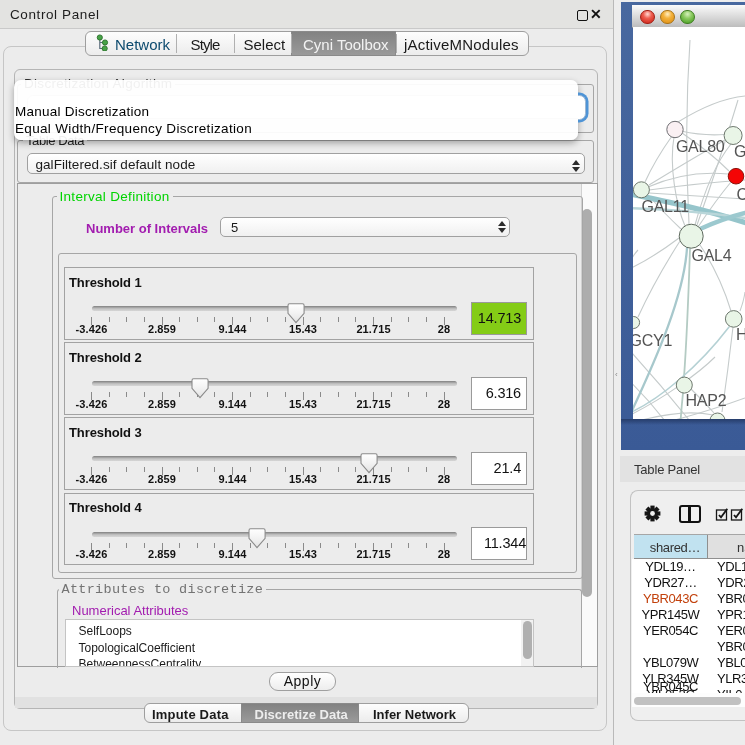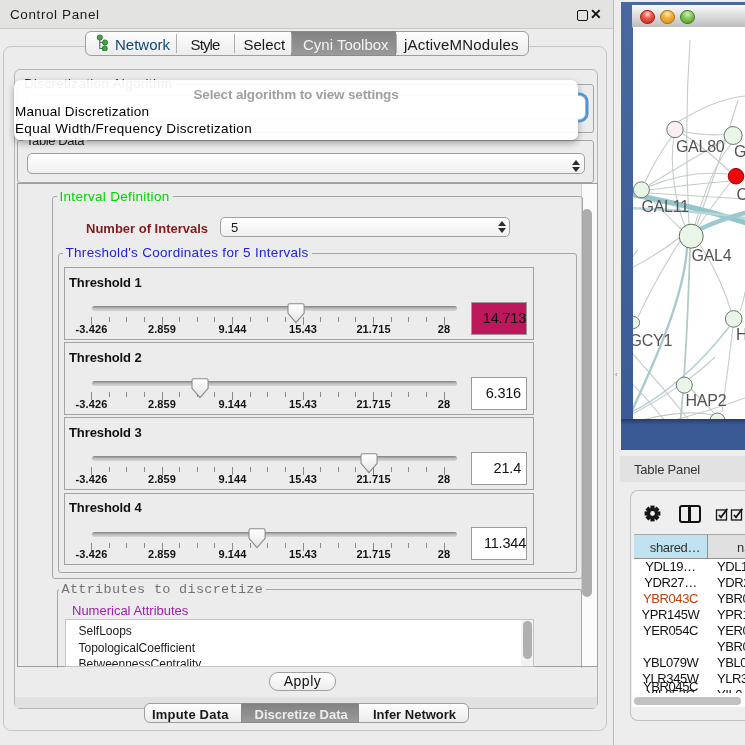--- a/index.html
+++ b/index.html
@@ -32,34 +32,34 @@
 <div class="abs" style="left:190.5px;top:36px;font-size:15px;letter-spacing:-0.85px;color:#1a1a1a;">Style</div>
 <div class="abs" style="left:243.5px;top:36px;font-size:15px;color:#1a1a1a;">Select</div>
 <div class="abs" style="left:303px;top:36px;font-size:15px;color:#f2f2f2;">Cyni Toolbox</div>
 <div class="abs" style="left:404px;top:36px;font-size:15px;letter-spacing:0.2px;color:#1a1a1a;">jActiveMNodules</div>
 <div class="grp" style="left:17px;top:84px;width:575px;height:47px;"></div>
 <div class="gtitle" style="left:21px;top:77px;color:#333;">Discretization Algorithm</div>
 <div class="abs" style="left:27px;top:95px;width:558px;height:24px;border-radius:6px;background:#fdfdfd;border:1px solid #c9c9c9;box-sizing:border-box;"></div>
 <div class="grp" style="left:17px;top:140px;width:575px;height:41px;"></div>
 <div class="gtitle" style="left:23px;top:134px;font-size:13px;letter-spacing:-0.4px;color:#222;">Table Data</div>
 <div class="abs" style="left:27px;top:153px;width:558px;height:21px;border-radius:5px;background:linear-gradient(#ffffff,#f0f0f0);border:1px solid #a0a0a0;box-sizing:border-box;"></div>
+<div class="abs" style="left:35.5px;top:157px;font-size:13.5px;letter-spacing:0.05px;color:#1a1a1a;">galFiltered.sif default node</div>
 <div class="abs" style="left:571.5px;top:159.5px;width:0;height:0;border-left:4px solid transparent;border-right:4px solid transparent;border-bottom:5.2px solid #2c2c2c;"></div>
 <div class="abs" style="left:571.5px;top:166.8px;width:0;height:0;border-left:4px solid transparent;border-right:4px solid transparent;border-top:5.2px solid #2c2c2c;"></div>
 <div class="abs" style="left:17px;top:183px;width:581px;height:484px;background:#ececec;border:1px solid #9e9e9e;box-sizing:border-box;"></div>
 <div class="abs" style="left:581px;top:184px;width:16px;height:482px;background:#fafafa;border-left:1px solid #d0d0d0;box-sizing:border-box;"></div>
 <div class="abs" style="left:582px;top:209px;width:9.5px;height:388px;background:#adadad;border-radius:5px;"></div>
 <div class="grp" style="left:52px;top:196px;width:529px;height:381px;"></div>
 <div class="gtitle" style="left:56.5px;top:190px;color:#00d400;">Interval Definition</div>
-<div class="abs" style="left:86px;top:220.5px;font-size:13px;font-weight:bold;color:#7f1d1d;">Number of Intervals</div>
+<div class="abs" style="left:86px;top:220.5px;font-size:13px;font-weight:bold;color:#a21caf;">Number of Intervals</div>
 <div class="abs" style="left:220px;top:217px;width:290px;height:20px;border-radius:5px;background:linear-gradient(#ffffff,#f0f0f0);border:1px solid #a0a0a0;box-sizing:border-box;"></div>
 <div class="abs" style="left:231px;top:220px;font-size:13px;color:#1a1a1a;">5</div>
 <div class="abs" style="left:497.5px;top:220.7px;width:0;height:0;border-left:4px solid transparent;border-right:4px solid transparent;border-bottom:5.2px solid #2c2c2c;"></div>
 <div class="abs" style="left:497.5px;top:228px;width:0;height:0;border-left:4px solid transparent;border-right:4px solid transparent;border-top:5.2px solid #2c2c2c;"></div>
 <div class="grp" style="left:58px;top:253px;width:517px;height:318px;"></div>
-<div class="gtitle" style="left:62.5px;top:246px;color:#2222dd;">Threshold's Coordinates for 5 Intervals</div>
 <div class="abs" style="left:63.5px;top:267.0px;width:470px;height:72.5px;border:1px solid #a2a2a2;box-sizing:border-box;">
 <div class="abs" style="left:4.5px;top:6.5px;font-size:13px;font-weight:bold;letter-spacing:-0.1px;color:#111;">Threshold 1</div>
 <div class="abs" style="left:27px;top:38px;width:365px;height:5px;border-radius:2.5px;background:linear-gradient(#808080,#c2c2c2 55%,#d6d6d6);"></div>
 <div class="abs" style="left:26.5px;top:49px;width:354px;height:5px;background:repeating-linear-gradient(to right,#8a8a8a 0 1px,transparent 1px 17.625px);"></div>
 <div class="abs" style="left:26.5px;top:49px;width:354px;height:8px;background:repeating-linear-gradient(to right,#8a8a8a 0 1px,transparent 1px 70.5px);"></div>
 <div class="abs" style="left:-3.0px;top:54.5px;width:60px;text-align:center;font-size:11px;font-weight:bold;letter-spacing:0.1px;color:#111;">-3.426</div>
 <div class="abs" style="left:67.5px;top:54.5px;width:60px;text-align:center;font-size:11px;font-weight:bold;letter-spacing:0.1px;color:#111;">2.859</div>
 <div class="abs" style="left:138.0px;top:54.5px;width:60px;text-align:center;font-size:11px;font-weight:bold;letter-spacing:0.1px;color:#111;">9.144</div>
 <div class="abs" style="left:208.5px;top:54.5px;width:60px;text-align:center;font-size:11px;font-weight:bold;letter-spacing:0.1px;color:#111;">15.43</div>
 <div class="abs" style="left:279.0px;top:54.5px;width:60px;text-align:center;font-size:11px;font-weight:bold;letter-spacing:0.1px;color:#111;">21.715</div>
@@ -67,21 +67,21 @@
 <div class="abs" style="left:222.5px;top:33.5px;width:18px;height:22px;"><svg width="18" height="22" viewBox="0 0 18 22">
           <path d="M2.5 1.8 h13 a1.6 1.6 0 0 1 1.6 1.6 v8 L9 20.6 L1 11.4 v-8 a1.6 1.6 0 0 1 1.5-1.6 z" fill="url(#tg)" stroke="#8a8a8a" stroke-width="1.1"></path>
           <defs>
             <linearGradient id="tg" x1="0" y1="0" x2="0" y2="1">
               <stop offset="0" stop-color="#ffffff"></stop>
               <stop offset="0.5" stop-color="#f2f2f2"></stop>
               <stop offset="1" stop-color="#e2e2e2"></stop>
             </linearGradient>
           </defs>
         </svg></div>
-<div class="abs" style="left:406.5px;top:33.5px;width:56px;height:33px;background:#be185d;border:1px solid #9a9a9a;box-sizing:border-box;font-size:14.5px;color:#111;text-align:right;line-height:31px;letter-spacing:-0.2px;">14.713</div>
+<div class="abs" style="left:406.5px;top:33.5px;width:56px;height:33px;background:#84cc16;border:1px solid #9a9a9a;box-sizing:border-box;font-size:14.5px;color:#111;text-align:right;line-height:31px;letter-spacing:-0.2px;padding-right:5px;">14.713</div>
 </div>
 <div class="abs" style="left:63.5px;top:342.2px;width:470px;height:72.5px;border:1px solid #a2a2a2;box-sizing:border-box;">
 <div class="abs" style="left:4.5px;top:6.5px;font-size:13px;font-weight:bold;letter-spacing:-0.1px;color:#111;">Threshold 2</div>
 <div class="abs" style="left:27px;top:38px;width:365px;height:5px;border-radius:2.5px;background:linear-gradient(#808080,#c2c2c2 55%,#d6d6d6);"></div>
 <div class="abs" style="left:26.5px;top:49px;width:354px;height:5px;background:repeating-linear-gradient(to right,#8a8a8a 0 1px,transparent 1px 17.625px);"></div>
 <div class="abs" style="left:26.5px;top:49px;width:354px;height:8px;background:repeating-linear-gradient(to right,#8a8a8a 0 1px,transparent 1px 70.5px);"></div>
 <div class="abs" style="left:-3.0px;top:54.5px;width:60px;text-align:center;font-size:11px;font-weight:bold;letter-spacing:0.1px;color:#111;">-3.426</div>
 <div class="abs" style="left:67.5px;top:54.5px;width:60px;text-align:center;font-size:11px;font-weight:bold;letter-spacing:0.1px;color:#111;">2.859</div>
 <div class="abs" style="left:138.0px;top:54.5px;width:60px;text-align:center;font-size:11px;font-weight:bold;letter-spacing:0.1px;color:#111;">9.144</div>
 <div class="abs" style="left:208.5px;top:54.5px;width:60px;text-align:center;font-size:11px;font-weight:bold;letter-spacing:0.1px;color:#111;">15.43</div>
@@ -155,21 +155,20 @@
 <div class="abs" style="left:521px;top:619.5px;width:12px;height:46px;background:#f2f2f2;"></div>
 <div class="abs" style="left:522.5px;top:621px;width:9px;height:38px;background:#b0b0b0;border-radius:5px;"></div>
 <div class="abs" style="left:269px;top:671.5px;width:67px;height:19px;background:linear-gradient(#ffffff,#ededed);border:1px solid #9f9f9f;border-radius:9px;box-sizing:border-box;text-align:center;font-size:14px;letter-spacing:0.5px;color:#111;line-height:17.5px;">Apply</div>
 <div class="abs" style="left:15px;top:697px;width:582px;height:11px;background:#e1e1e1;"></div>
 <div class="abs" style="left:143.5px;top:702.8px;width:325px;height:20.5px;background:linear-gradient(#fdfdfd,#ececec);border:1px solid #9e9e9e;border-radius:6px;box-sizing:border-box;"></div>
 <div class="abs" style="left:241px;top:702.8px;width:118px;height:20.5px;background:linear-gradient(#828282,#9a9a9a);border:1px solid #8a8a8a;box-sizing:border-box;"></div>
 <div class="abs" style="left:152px;top:706.5px;font-size:13px;font-weight:bold;letter-spacing:0.2px;color:#1a1a1a;">Impute Data</div>
 <div class="abs" style="left:254.5px;top:706.5px;font-size:13px;font-weight:bold;color:#ededed;">Discretize Data</div>
 <div class="abs" style="left:373px;top:706.5px;font-size:13px;font-weight:bold;color:#1a1a1a;">Infer Network</div>
 <div class="abs" style="left:14px;top:80px;width:564px;height:60px;background:rgba(255,255,255,0.93);border-radius:7px;box-shadow:0 3px 7px rgba(0,0,0,0.33);"></div>
-<div class="abs" style="left:14px;top:86.5px;width:564px;text-align:center;font-size:13.5px;letter-spacing:-0.15px;font-weight:bold;color:#a0a0a0;">Select algorithm to view settings</div>
 <div class="abs" style="left:15px;top:103.5px;font-size:13.5px;letter-spacing:0.25px;font-weight:normal;color:#000;">Manual Discretization</div>
 <div class="abs" style="left:15px;top:120.5px;font-size:13.5px;letter-spacing:0.33px;color:#000;">Equal Width/Frequency Discretization</div>
 <div class="abs" style="left:578px;top:92px;width:11px;height:31px;overflow:hidden;">
       <div style="position:absolute;left:-33.5px;top:3px;width:41px;height:25px;border-radius:6.5px;background:#fff;box-shadow:0 0 0 2.5px #4f94d6;border:1px solid #9db8d4;box-sizing:border-box;"></div>
     </div>
 </div>
 <div class="abs" style="left:615px;top:370px;width:6px;height:9px;font-size:8px;color:#8a8a8a;">‹</div>
 <div class="abs" style="left:621px;top:2px;width:124px;height:448px;background:linear-gradient(#48689f,#3a5a96);"></div>
 <div class="abs" style="left:621px;top:419px;width:124px;height:6px;background:linear-gradient(rgba(20,35,70,0.55),rgba(20,35,70,0));"></div>
 <div class="abs" style="left:632px;top:5px;width:113px;height:22px;background:linear-gradient(#fbfbfb,#bdbdbd);border-bottom:1px solid #8e8e8e;"></div>

